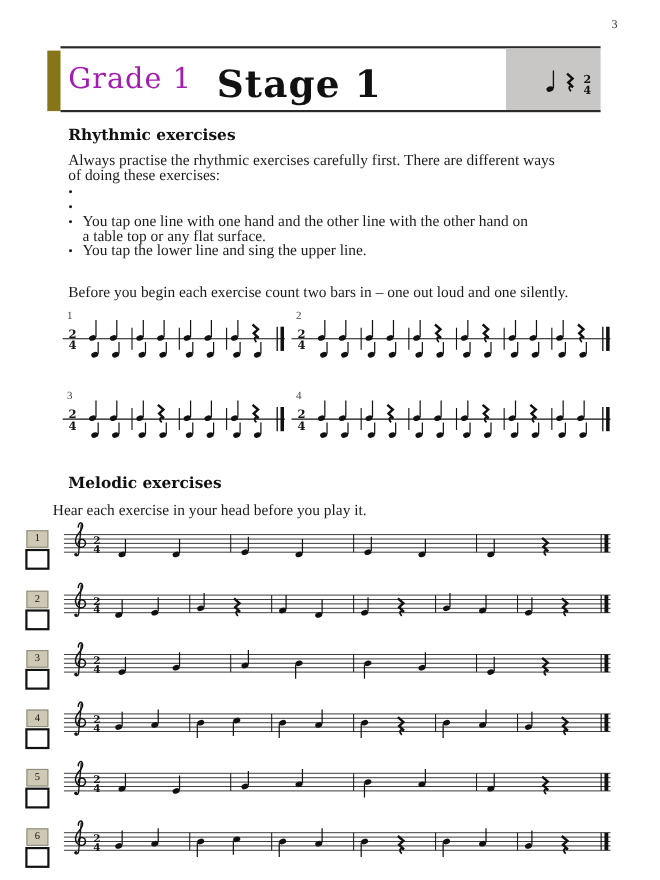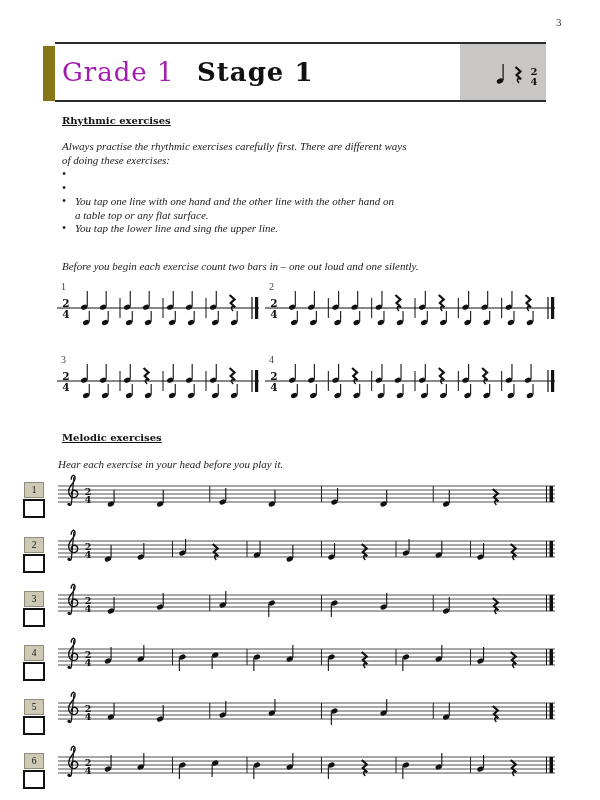--- a/index.html
+++ b/index.html
@@ -6,31 +6,31 @@
   body{width:600px;height:800px;background:#ffffff;position:relative;overflow:hidden;
        font-family:"Liberation Serif", serif;color:#1a1a1a;}
   .abs{position:absolute;}
   .rule{background:#2a2a2a;height:2px;}
   #page-number{left:556px;top:16px;font-size:11px;color:#333;}
   #header-box{left:460px;top:44px;width:86px;height:56px;background:#c8c7c5;}
   #stage-tab{left:43px;top:46px;width:12px;height:55px;background:#877618;}
   #grade-title{left:62px;top:57px;font-family:"DejaVu Serif",serif;font-weight:normal;
                font-size:26px;color:#a21caf;letter-spacing:1px;}
   #stage-title{left:197px;top:57px;font-family:"DejaVu Serif",serif;font-weight:bold;
-               font-size:26px;color:#111;letter-spacing:1px;}
-  .section-title{font-family:"DejaVu Serif",serif;font-weight:bold;font-size:10px;color:#111;text-decoration:underline;}
-  .bodytext{font-size:11px;line-height:13.6px;color:#1a1a1a;white-space:pre-line;font-style:italic;}
+               font-size:34px;color:#111;letter-spacing:1px;}
+  .section-title{font-family:"DejaVu Serif",serif;font-weight:bold;font-size:14px;color:#111;}
+  .bodytext{font-size:14px;line-height:13.6px;color:#1a1a1a;white-space:pre-line;}
   #rhythmic-title{left:62px;top:115px;}
   #rhythmic-intro{left:62px;top:140px;width:480px;}
   #bullet-list{left:62px;top:168px;width:486px;}
   .bullet-row{display:flex;}
   .bullet-marker{width:13px;font-size:11.8px;line-height:13.6px;}
   #rhythmic-outro{left:62px;top:260px;width:486px;}
   #melodic-title{left:62px;top:432px;text-align:center;}
-  #melodic-intro{left:58px;top:458px;width:480px;}
+  #melodic-intro{left:48px;top:458px;width:480px;}
   .num-box{position:absolute;left:24px;width:18px;height:14px;background:#cdc9b4;
            border:1px solid #8f8c7c;font-size:9.5px;text-align:center;line-height:14px;color:#111;}
   .tick-box{position:absolute;left:23px;width:18px;height:15px;background:#fff;border:2px solid #111;}
   svg{position:absolute;display:block;}
 </style>
 </head>
 <body>
 
 <div class="abs" id="page-number">3</div>
 

